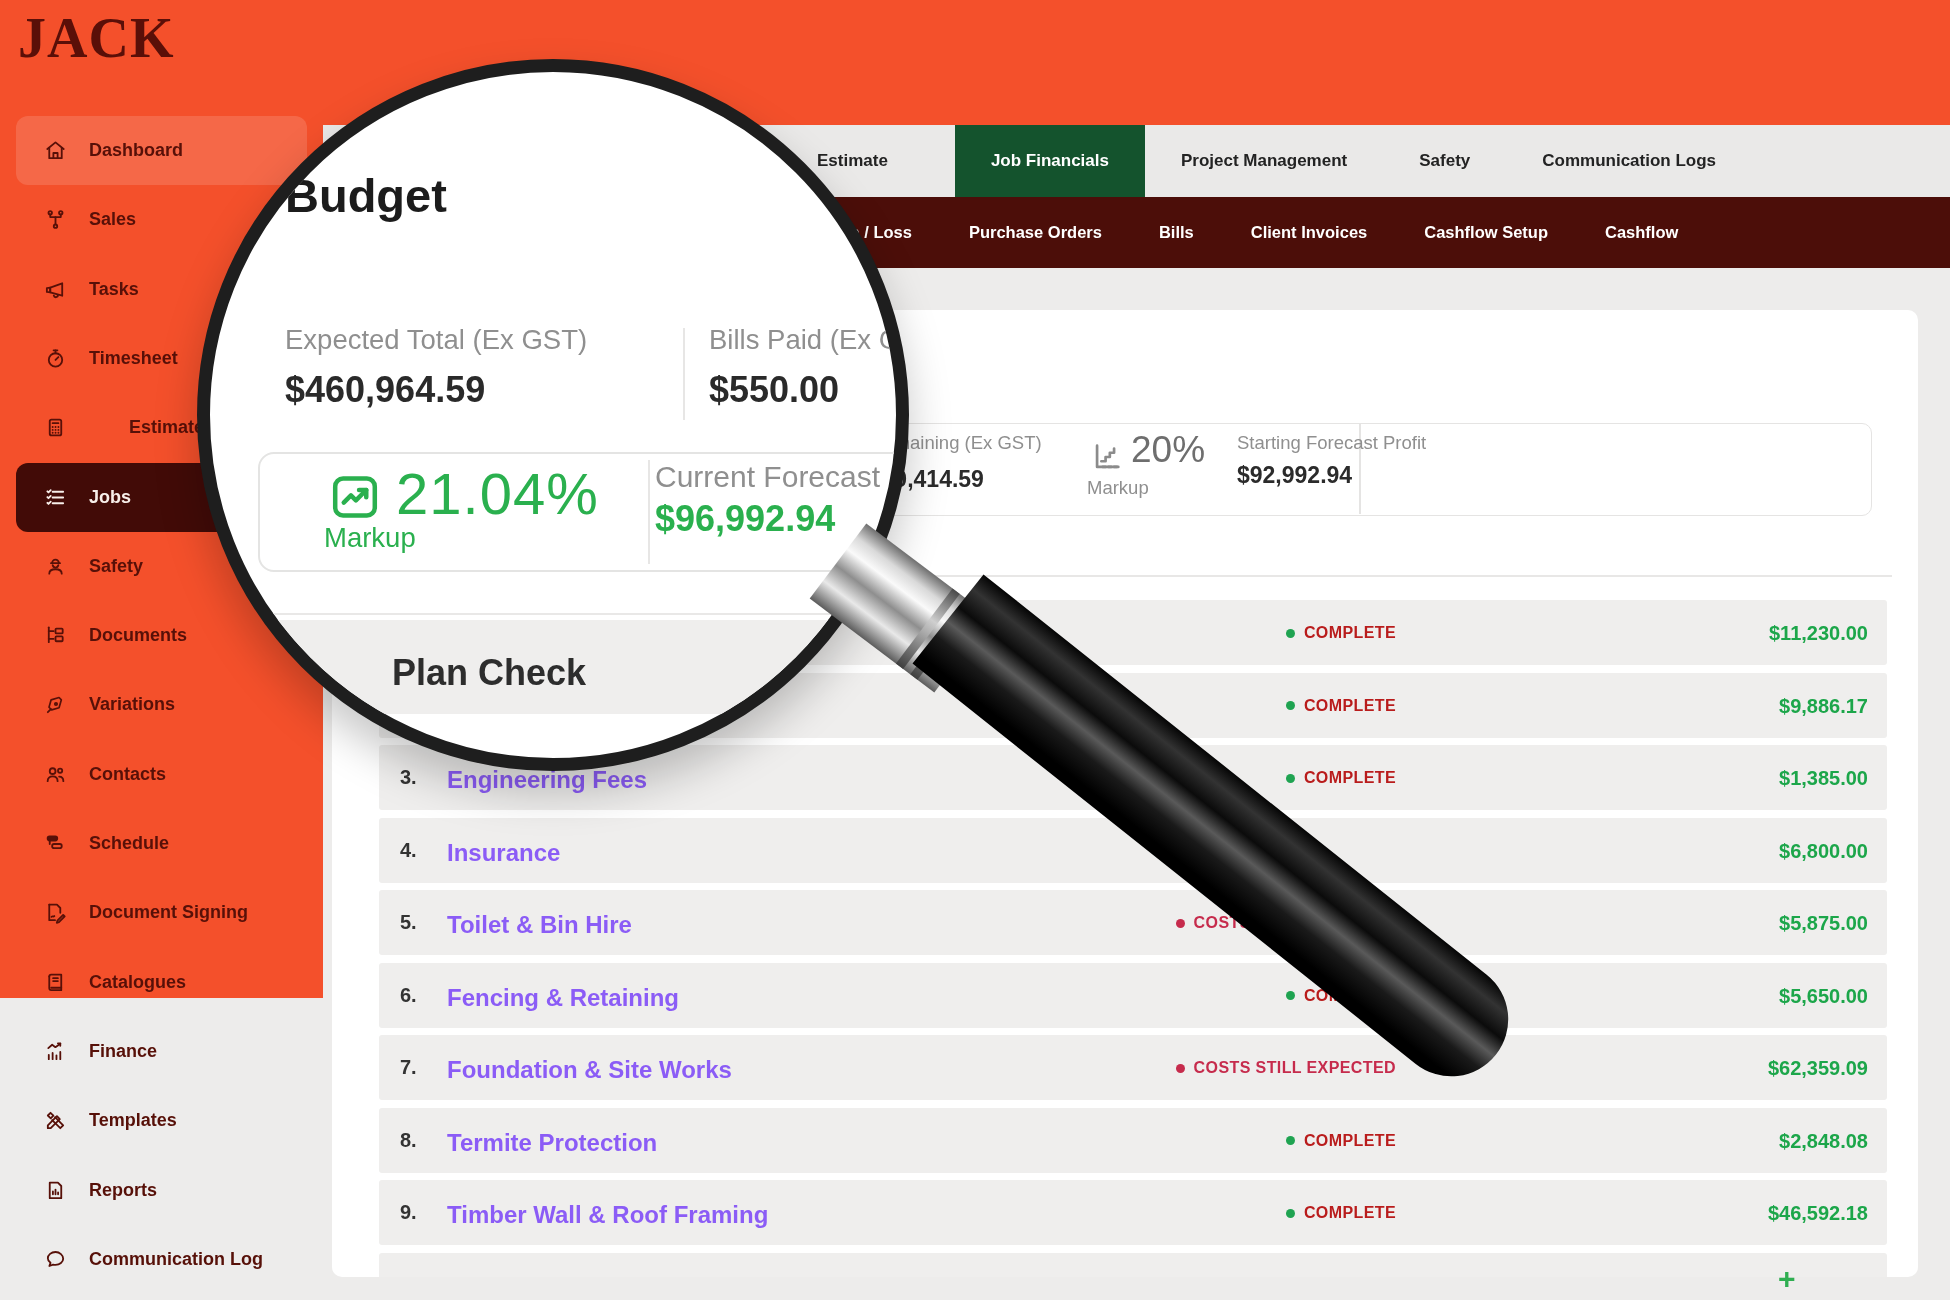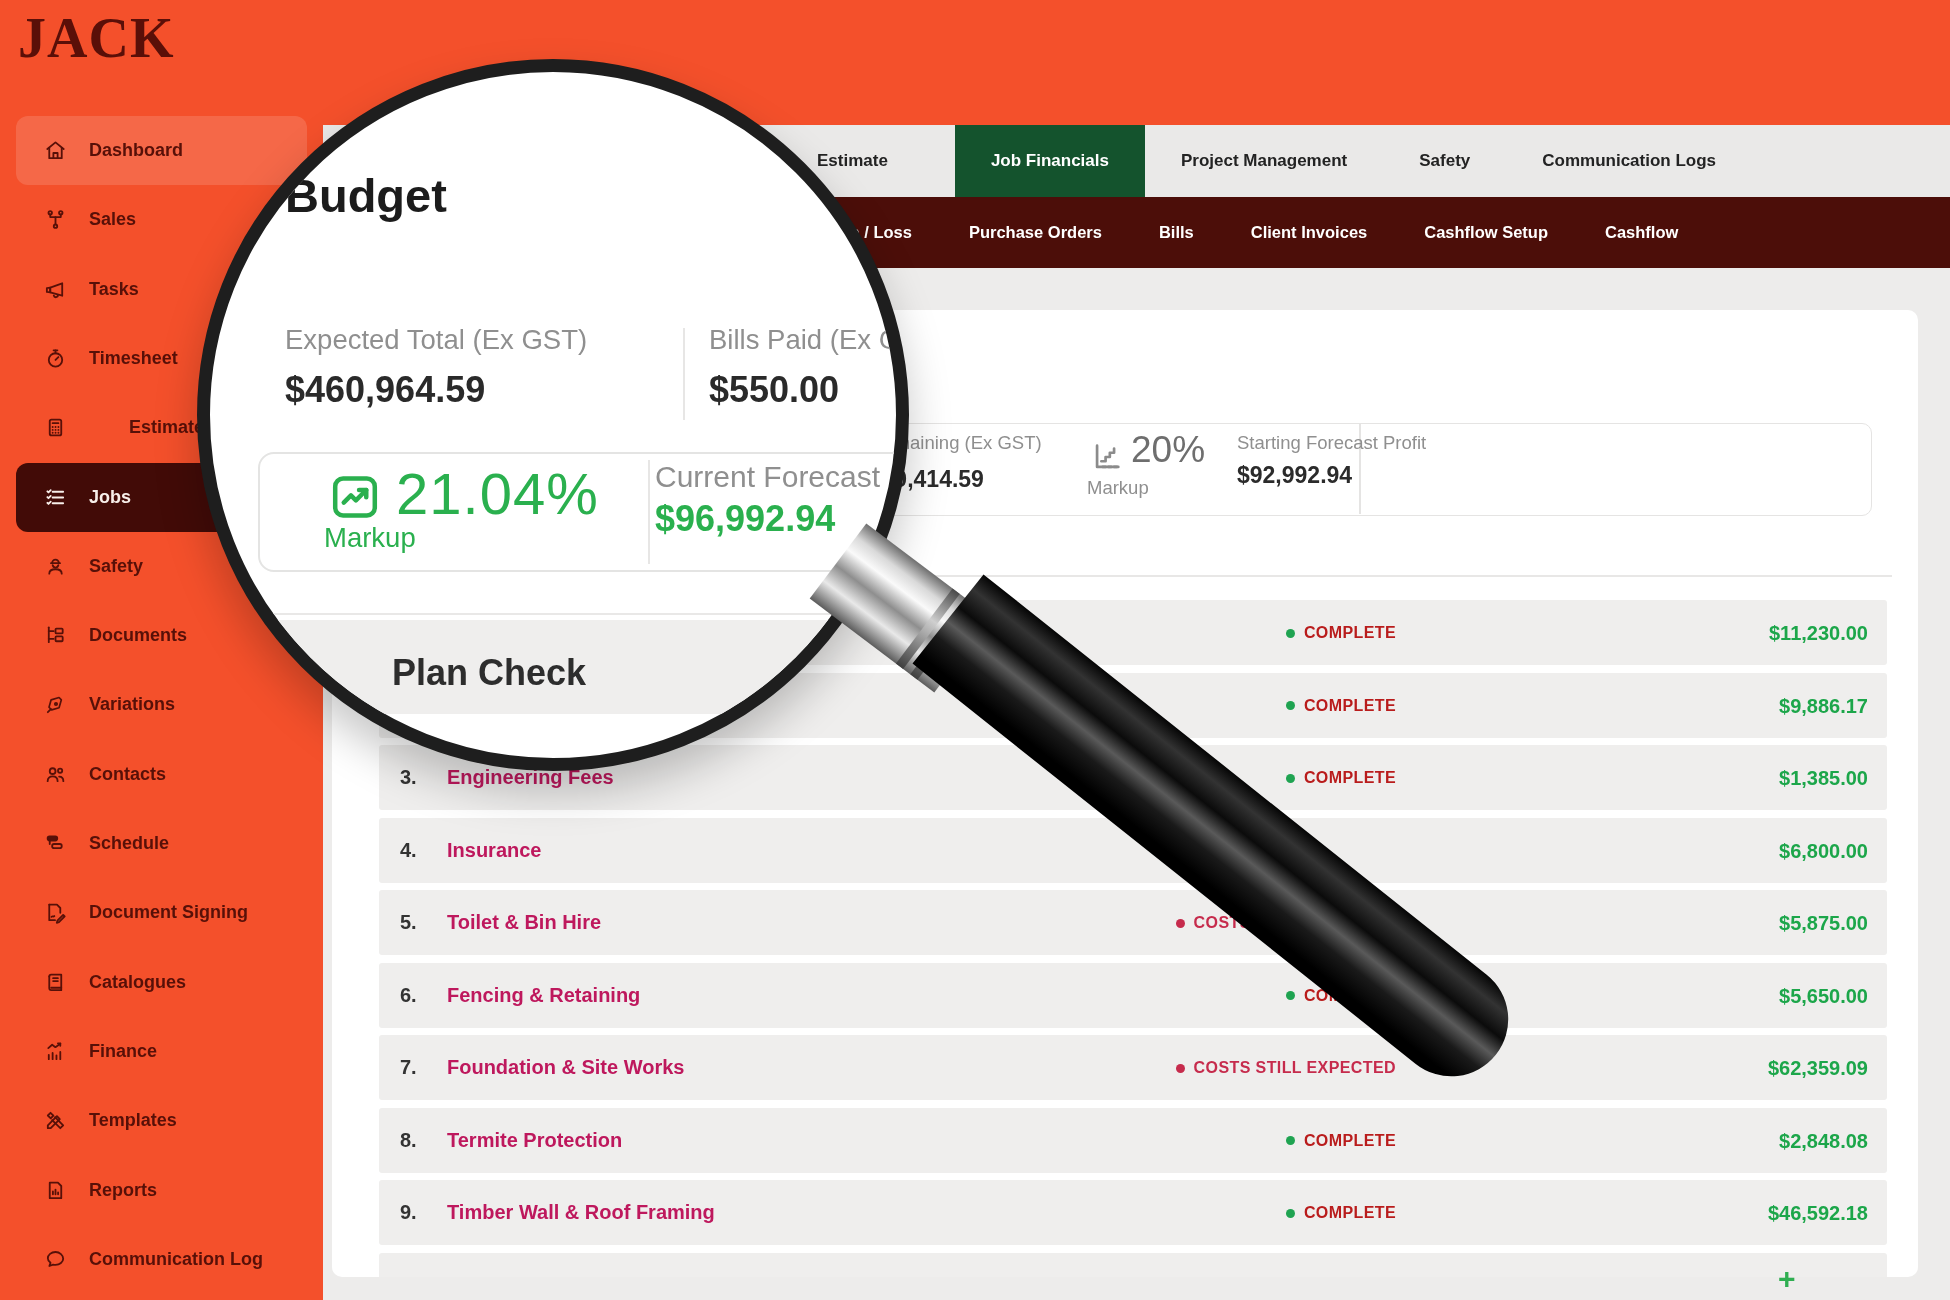--- a/index.html
+++ b/index.html
@@ -8,21 +8,21 @@
   
   .topband{position:absolute;left:0;top:0;width:1950px;height:125px;background:#F4502B;}
   .tabbar{position:absolute;left:323px;top:125px;width:1627px;height:72px;background:#EAE9E8;
     display:flex;align-items:stretch;padding-left:458px;box-sizing:border-box;z-index:1;}
   .tab{display:flex;align-items:center;padding:0 36px;font-size:17px;font-weight:700;color:#232323;cursor:pointer;white-space:nowrap;}
   .tab.active{background:#14532d;color:#fff;margin-left:31px;}
   .subnav{position:absolute;left:323px;top:197px;width:1627px;height:71px;background:#4C0E09;
     display:flex;align-items:center;padding-left:500px;box-sizing:border-box;gap:57px;z-index:1;}
   .subnav-item{font-size:16.5px;font-weight:700;color:#fff;white-space:nowrap;cursor:pointer;}
   
-  .sidebar{position:absolute;left:0;top:0;width:323px;height:1300px;background:#F4502B;z-index:2;}
+  .sidebar{position:absolute;left:0;top:0;width:323px;height:998px;background:#F4502B;z-index:2;}
   .logo{position:absolute;left:18px;top:6px;font-family:"Liberation Serif",serif;font-weight:700;
     font-size:56px;color:#5A0F08;letter-spacing:1px;}
   .nav{position:absolute;left:0;top:116px;width:323px;}
   .nav-item{position:absolute;left:0;width:323px;height:69px;display:flex;align-items:center;
     color:#571008;cursor:pointer;box-sizing:border-box;padding-left:44px;}
   .nav-item .ic{width:23px;height:23px;flex:0 0 23px;display:flex;align-items:center;}
   .nav-item .ic svg{width:23px;height:23px;}
   .nav-item .lbl{margin-left:22px;font-size:18px;font-weight:700;white-space:nowrap;}
   .nav-item.hl{background:rgba(255,255,255,0.14);border-radius:12px;left:16px;width:291px;padding-left:28px;}
   .nav-item.active{background:#420B07;border-radius:12px;left:16px;width:291px;padding-left:28px;color:#F8EFEA;}
@@ -31,21 +31,21 @@
     border-radius:10px;overflow:hidden;z-index:1;}
   .statsbox{position:absolute;left:24px;top:113px;width:1516px;height:93px;border:1.5px solid #E5E4E3;border-radius:10px;box-sizing:border-box;}
   .stat-label{position:absolute;font-size:18.5px;color:#8F8F8F;white-space:nowrap;}
   .stat-value{position:absolute;font-size:23px;font-weight:700;color:#2B2B2B;white-space:nowrap;}
   .vdiv{position:absolute;width:1.5px;background:#E5E4E3;}
   .pct-big{position:absolute;font-size:37px;font-weight:400;color:#6E6E6E;white-space:nowrap;}
   .gray-ic{position:absolute;color:#8B8B8B;}
   .hdiv{position:absolute;left:8px;top:265px;width:1552px;height:1.5px;background:#E8E7E6;}
   .row{position:absolute;left:47px;width:1508px;height:65px;background:#EFEEED;border-radius:3px;}
   .row .num{position:absolute;left:21px;top:21px;font-size:20px;font-weight:700;color:#333;}
-  .row .nm{position:absolute;left:68px;top:21px;font-size:20px;font-weight:700;color:#be185d;white-space:nowrap;}
+  .row .nm{position:absolute;left:68px;top:21px;font-size:24px;font-weight:700;color:#8b5cf6;white-space:nowrap;}
   .row .status{position:absolute;right:491px;top:24px;display:flex;align-items:center;gap:9px;
     font-size:16px;font-weight:700;letter-spacing:.4px;white-space:nowrap;}
   .row .status .dot{width:9px;height:9px;border-radius:50%;}
   .row .status.complete{color:#b91c1c;} .row .status.complete .dot{background:#1FA351;}
   .row .status.expected{color:#C62B4C;} .row .status.expected .dot{background:#C62B4C;}
   .row .amt{position:absolute;right:19px;top:22px;font-size:20px;font-weight:700;color:#1CA64A;white-space:nowrap;}
   .fab-plus{position:absolute;left:1778px;top:1262px;z-index:3;font-size:30px;font-weight:700;color:#2FAE51;cursor:pointer;}
   
   .lens{position:absolute;left:197px;top:59px;width:712px;height:712px;border-radius:50%;
     background:#fff;border:13px solid #1E1E1E;box-sizing:border-box;overflow:hidden;z-index:10;

